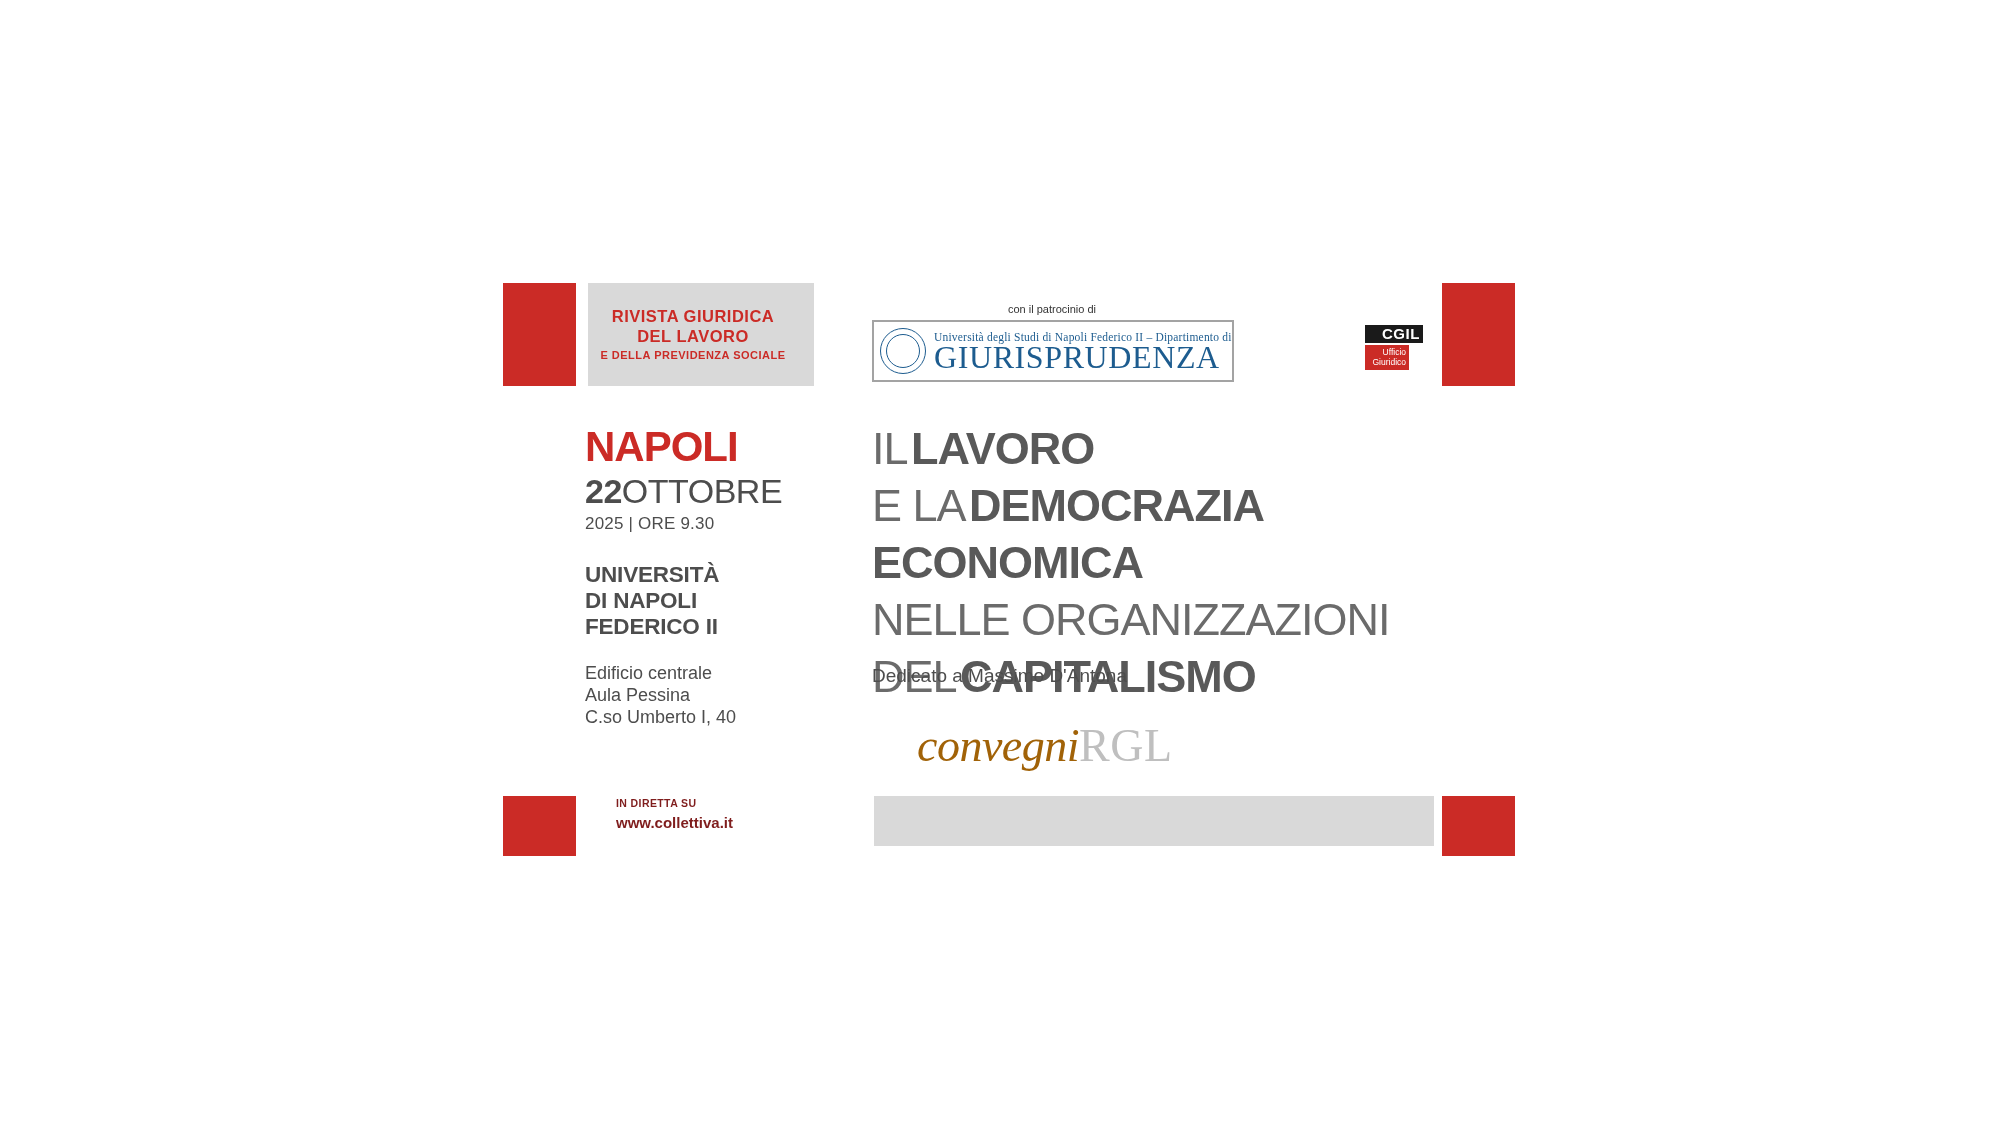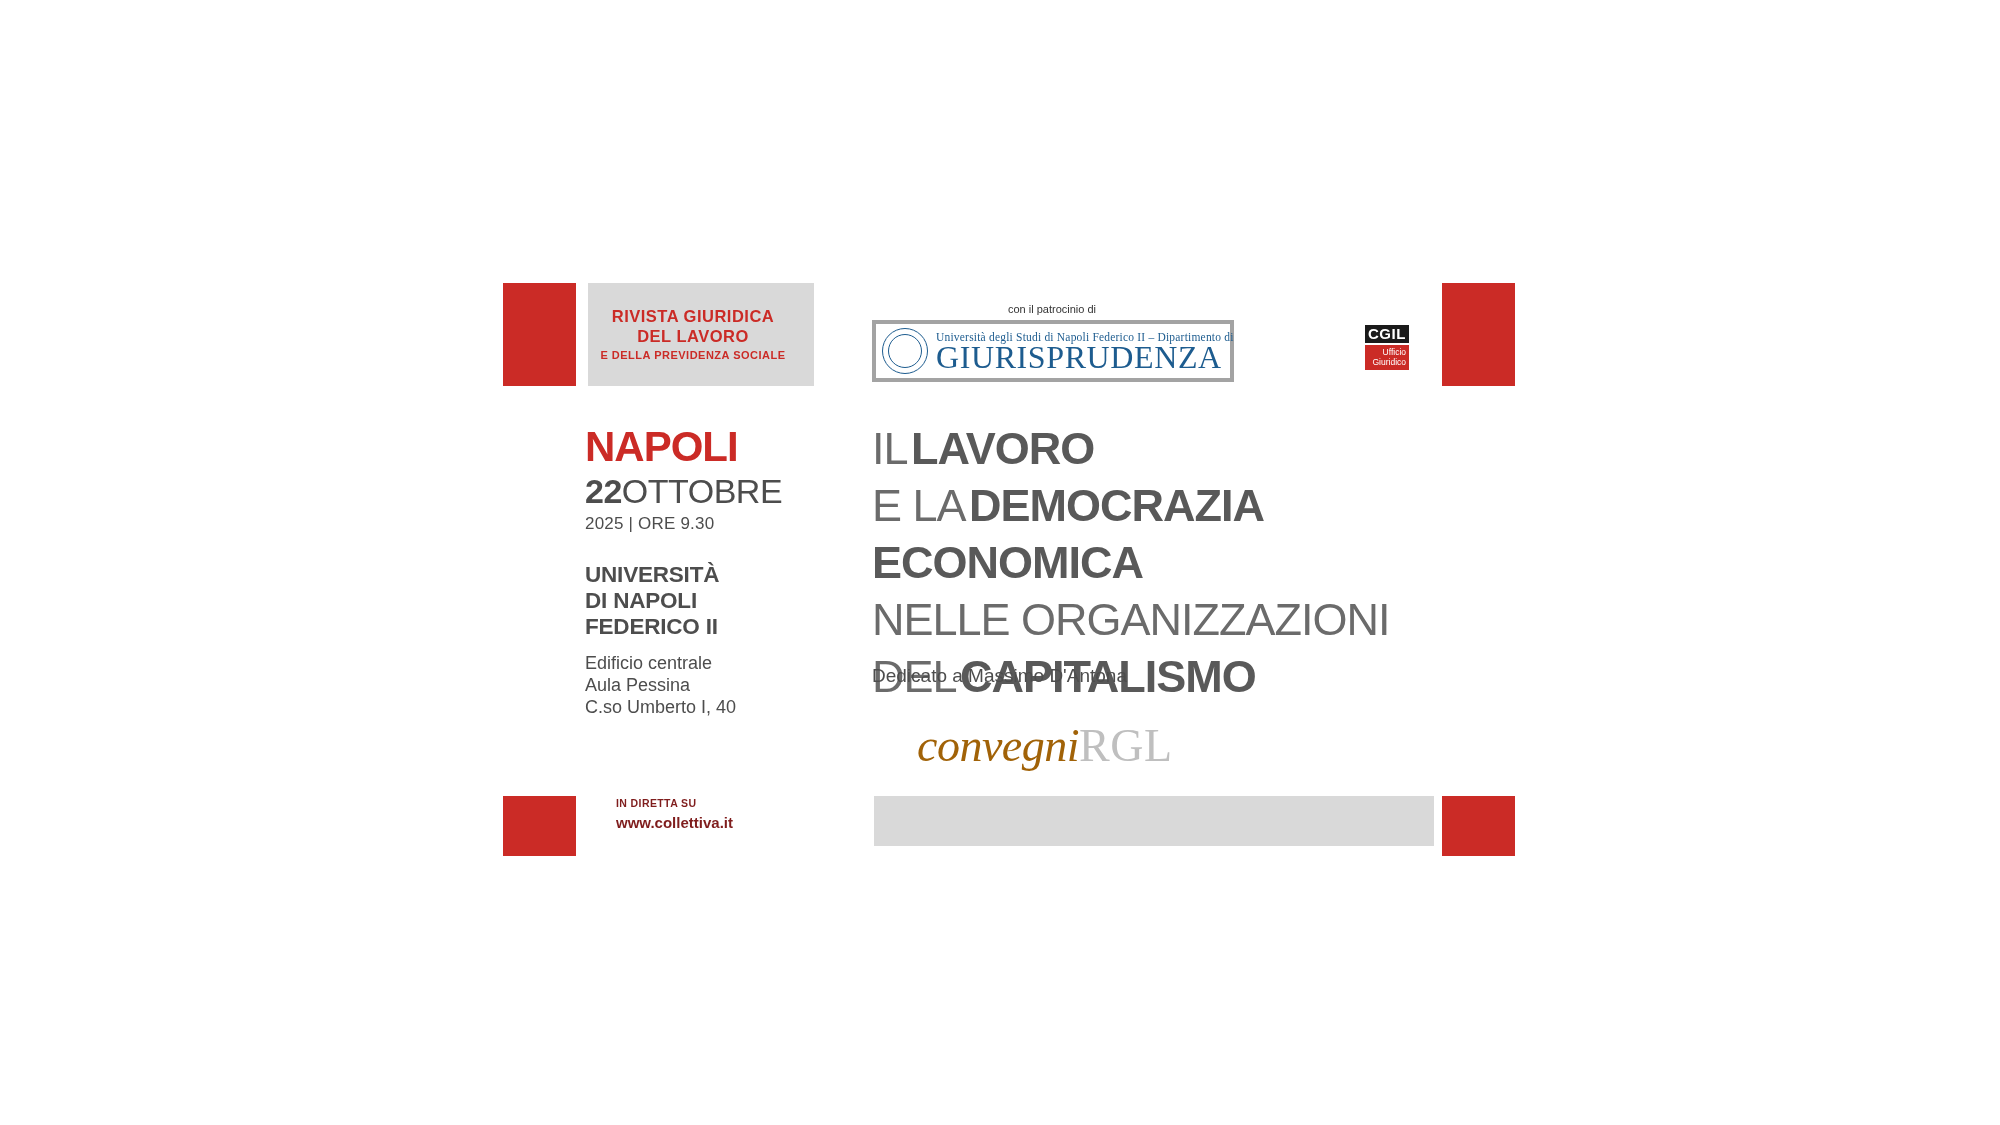--- a/index.html
+++ b/index.html
@@ -70,21 +70,21 @@
     font-size: 11px;
     color: #333333;
   }
   #unina-box {
     position: absolute;
     left: 872px;
     top: 320px;
     width: 362px;
     height: 62px;
     background: #ffffff;
-    border: 4px solid #a3a3a3;
+    border: 2px solid #a3a3a3;
     display: flex;
     align-items: center;
     box-sizing: border-box;
   }
   .unina-seal {
     width: 44px;
     height: 44px;
     margin-left: 6px;
     margin-right: 8px;
     border-radius: 50%;
@@ -122,21 +122,21 @@
     left: 1365px;
     top: 325px;
     width: 50px;
   }
   .cgil-mark {
     background: #1a1a1a;
     color: #ffffff;
     font-size: 15px;
     font-weight: bold;
     letter-spacing: 0.5px;
-    padding: 1px 3px 2px 3px;
+    padding: 1px 3px 2px 17px;
     display: inline-block;
     line-height: 15px;
   }
   .cgil-sub {
     background: #cb2b26;
     color: #ffffff;
     font-size: 8.5px;
     line-height: 10px;
     padding: 2px 3px 3px 3px;
     margin-top: 2px;
@@ -179,21 +179,21 @@
     font-size: 22.5px;
     font-weight: bold;
     line-height: 26px;
     margin-top: 28px;
     color: #4d4d4d;
     letter-spacing: -0.2px;
   }
   .address {
     font-size: 18px;
     line-height: 22px;
-    margin-top: 12px;
+    margin-top: 22px;
     color: #4d4d4d;
   }
 
   
   #streaming {
     position: absolute;
     left: 616px;
     top: 797px;
     width: 260px;
     color: #7f1d1d;

